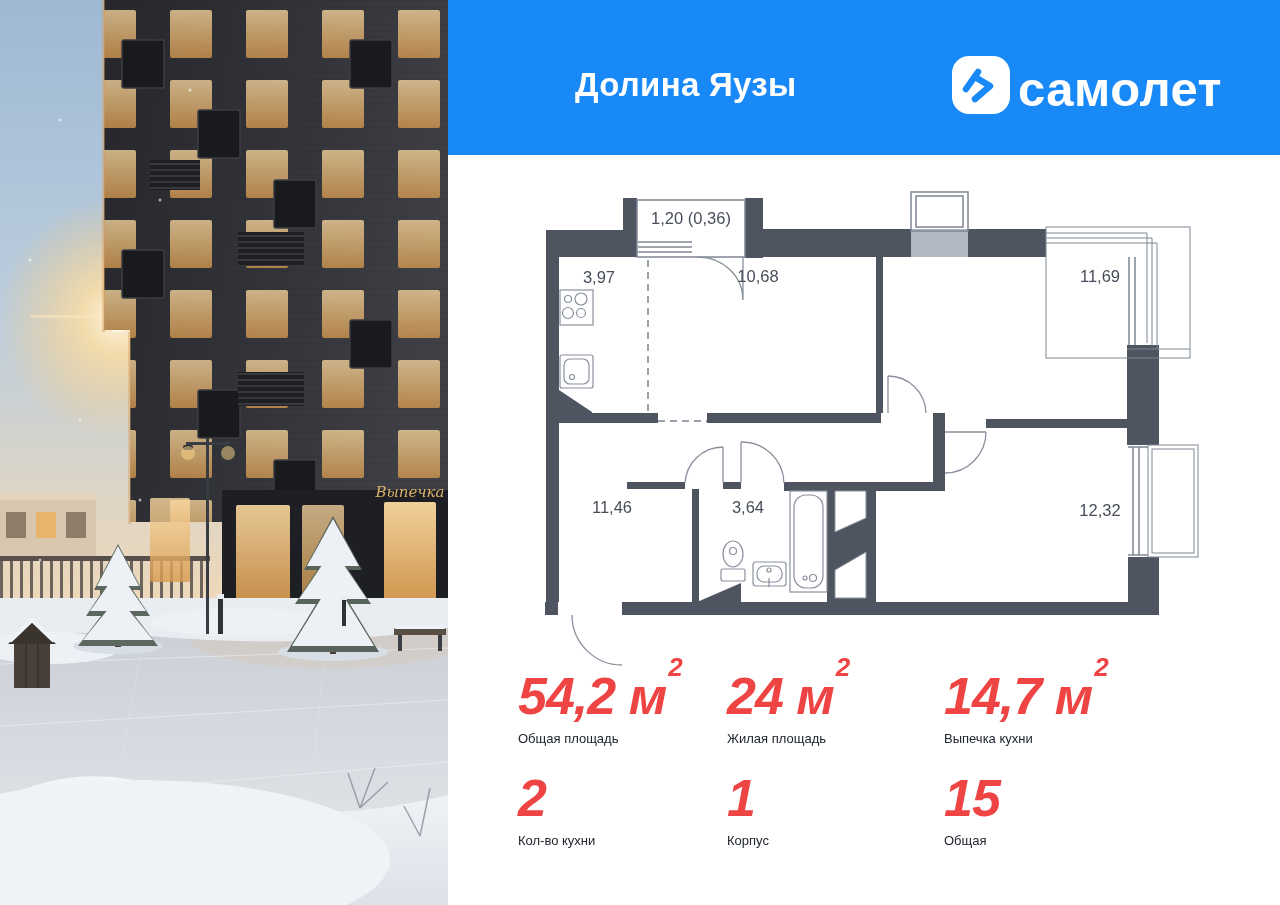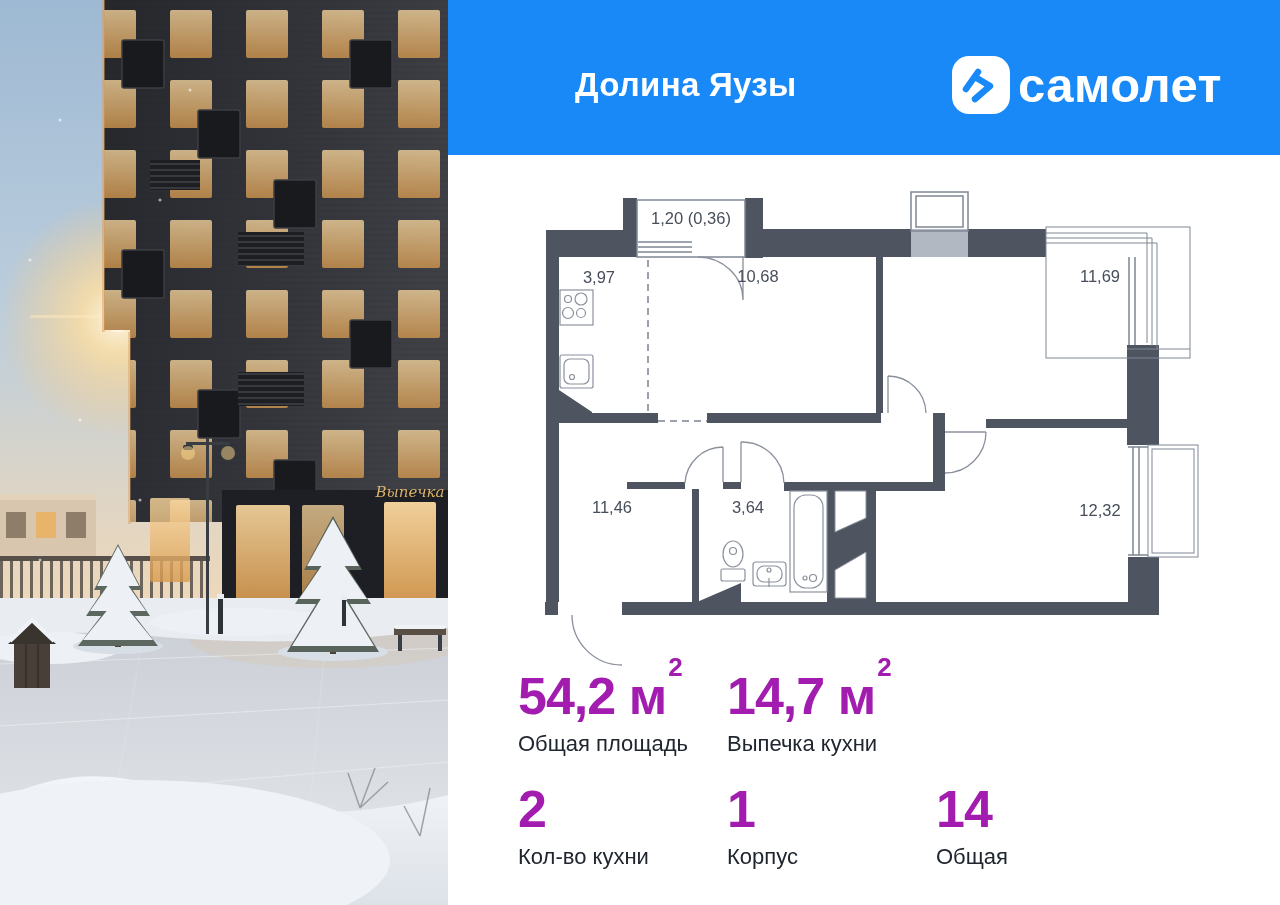--- a/index.html
+++ b/index.html
@@ -3,32 +3,32 @@
 <meta charset="utf-8">
 <style>
   html,body{margin:0;padding:0;background:#fff;}
   body{width:1280px;height:905px;display:flex;font-family:"Liberation Sans",sans-serif;overflow:hidden;}
   .photo{width:448px;height:905px;flex:none;position:relative;background:#e5e5e5;}
   .photo svg{display:block;}
   .panel{width:832px;height:905px;position:relative;background:#ffffff;}
   .hdr{height:155px;background:#1989F8;display:flex;align-items:center;justify-content:space-between;
        padding:15px 58px 0 127px;box-sizing:border-box;}
   .project-title{color:#fff;font-size:33px;font-weight:700;letter-spacing:.3px;white-space:nowrap;}
-  .brand{display:flex;align-items:center;gap:8px;}
+  .brand{display:flex;align-items:flex-end;gap:8px;}
   .brand-name{color:#fff;font-size:49px;font-weight:700;letter-spacing:.5px;line-height:1;}
   .plan{position:absolute;left:87px;top:180px;width:680px;height:520px;}
   .plan text{font-family:"Liberation Sans",sans-serif;fill:#474E5A;font-size:16.5px;}
   .stats{position:absolute;left:70px;top:670px;width:720px;}
   .stat-row{display:flex;}
   .stat-row + .stat-row{margin-top:26px;}
   .stat{width:209px;}
-  .stat:last-child{width:auto;}
-  .stat-value{font-size:52px;line-height:1;font-weight:700;color:#a21caf;letter-spacing:-1px;white-space:nowrap;}
+  .stat:last-child{width:auto;margin-left:8px;}
+  .stat-value{font-size:52px;line-height:1;font-weight:700;color:#ef4444;letter-spacing:-1px;white-space:nowrap;font-style:italic;}
   .stat-value sup{font-size:26px;line-height:0;position:relative;top:-20px;margin-left:2px;}
-  .stat-label{margin-top:9px;font-size:22px;color:#20262F;}
+  .stat-label{margin-top:9px;font-size:13px;color:#20262F;}
 </style>
 </head>
 <body>
 
 <div class="photo">
   <svg width="448" height="905" viewBox="0 0 448 905">
     <defs>
       <linearGradient id="skyG" x1="0" y1="0" x2="0" y2="1">
         <stop offset="0" stop-color="#9EB9D3"></stop>
           <stop offset="0.35" stop-color="#BCCEDD"></stop>
@@ -337,32 +337,36 @@
     <text x="565" y="336" text-anchor="middle">12,32</text>
   </svg>
 
   <div class="stats">
     <div class="stat-row">
       <div class="stat">
         <div class="stat-value"><span>54,2</span>&nbsp;<span>м</span><sup>2</sup></div>
         <div class="stat-label">Общая площадь</div>
       </div>
       <div class="stat">
+        <div class="stat-value"><span>24</span>&nbsp;<span>м</span><sup>2</sup></div>
+        <div class="stat-label">Жилая площадь</div>
+      </div>
+      <div class="stat">
         <div class="stat-value"><span>14,7</span>&nbsp;<span>м</span><sup>2</sup></div>
         <div class="stat-label">Выпечка кухни</div>
       </div>
     </div>
     <div class="stat-row">
       <div class="stat">
         <div class="stat-value">2</div>
         <div class="stat-label">Кол-во кухни</div>
       </div>
       <div class="stat">
         <div class="stat-value">1</div>
         <div class="stat-label">Корпус</div>
       </div>
       <div class="stat">
-        <div class="stat-value">14</div>
+        <div class="stat-value">15</div>
         <div class="stat-label">Общая</div>
       </div>
     </div>
   </div>
 </div>
 
 </body></html>

